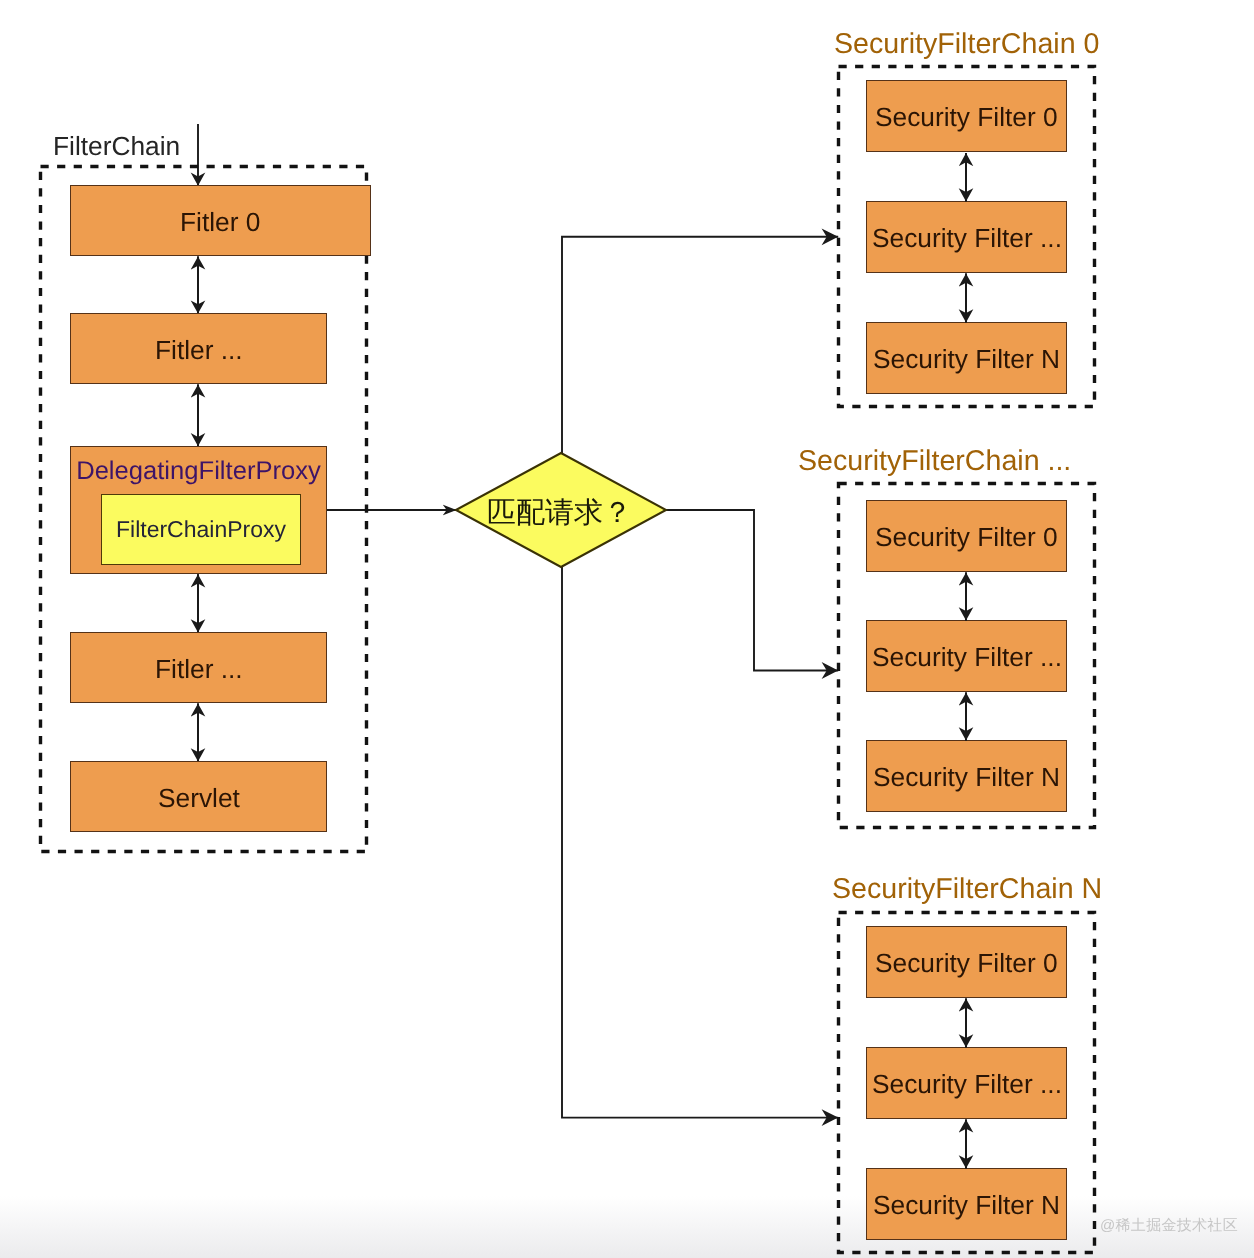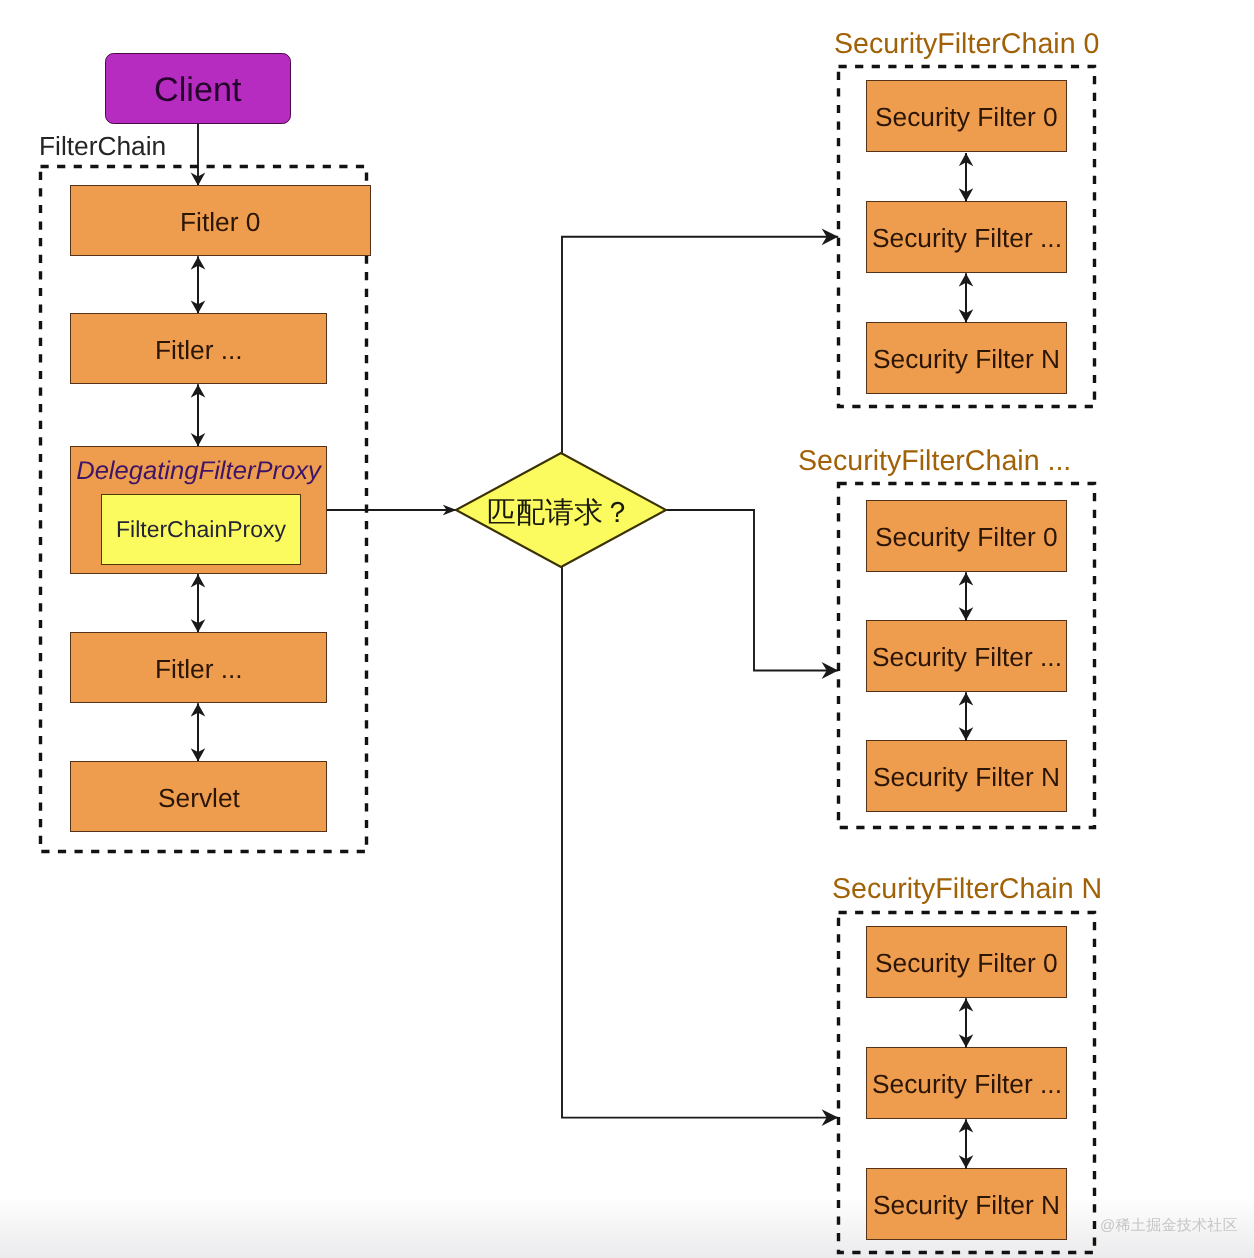--- a/index.html
+++ b/index.html
@@ -63,38 +63,35 @@
       <path d="M327,510 L456.5,510" marker-end="url(#ahmid)"></path>
 
       <path d="M562,453 L562,236.8 L838.2,236.8" marker-end="url(#ahbig)"></path>
 
       <path d="M666,510 L754,510 L754,670.5 L838.2,670.5" marker-end="url(#ahbig)"></path>
 
       <path d="M562,567 L562,1117.6 L838.2,1117.6" marker-end="url(#ahbig)"></path>
     </g>
   </svg>
 
-  <div class="node client-box" style="left:105px;top:53px;width:186px;height:71px;padding-top:3px;">
-    <span>Client</span>
-  </div>
 
-  <div class="plain-label" style="left:39px;top:131px;">FilterChain</div>
+  <div class="plain-label" style="left:53px;top:131px;">FilterChain</div>
   <svg class="lines" viewBox="0 0 1254 1258">
     <rect x="40.5" y="166.5" width="326" height="685" fill="none" stroke="#121212" stroke-width="3.4" stroke-dasharray="8.2 8.4"></rect>
   </svg>
 
   <div class="node filter-box" style="left:70px;top:185px;width:301px;height:71px;">
     <span>Fitler 0</span>
   </div>
   <div class="node filter-box" style="left:70px;top:313px;width:257px;height:71px;">
     <span>Fitler ...</span>
   </div>
 
   <div class="dfp" style="left:70px;top:446px;width:257px;height:128px;">
-    <div class="dfp-title" style="top:10px;font-style:italic;">DelegatingFilterProxy</div>
+    <div class="dfp-title" style="top:10px;">DelegatingFilterProxy</div>
     <div class="fcp" style="left:29.5px;top:47px;width:200px;height:71px;">
       <span>FilterChainProxy</span>
     </div>
   </div>
 
   <div class="node filter-box" style="left:70px;top:632px;width:257px;height:71px;">
     <span>Fitler ...</span>
   </div>
   <div class="node filter-box" style="left:70px;top:761px;width:257px;height:71px;">
     <span>Servlet</span>

